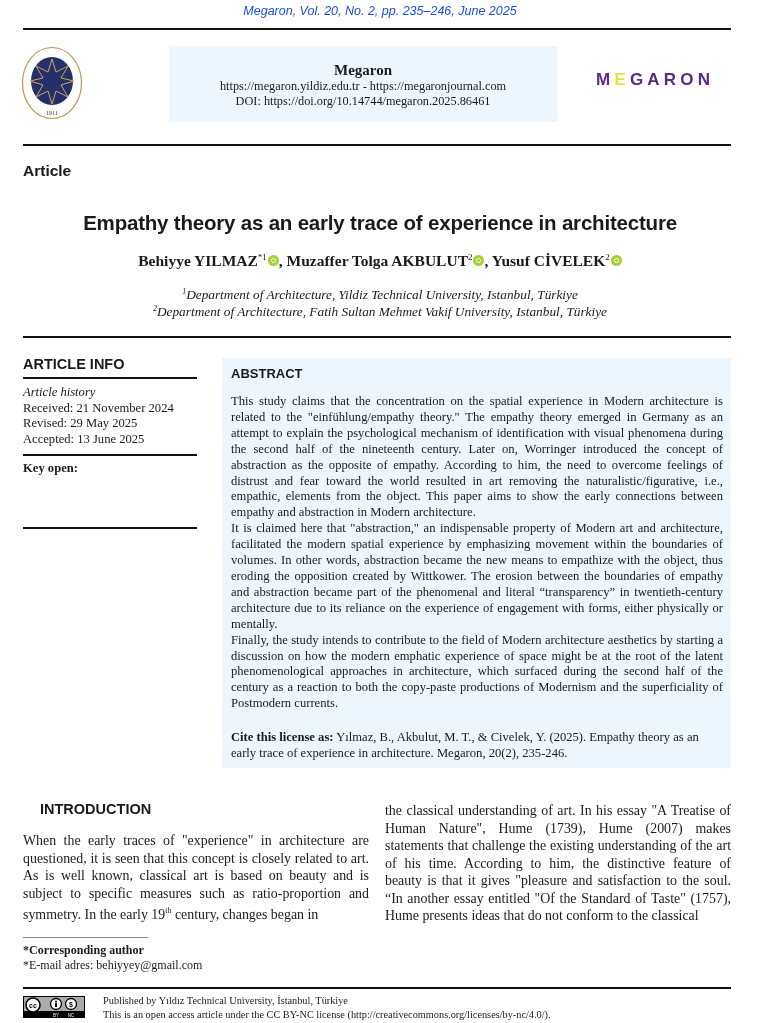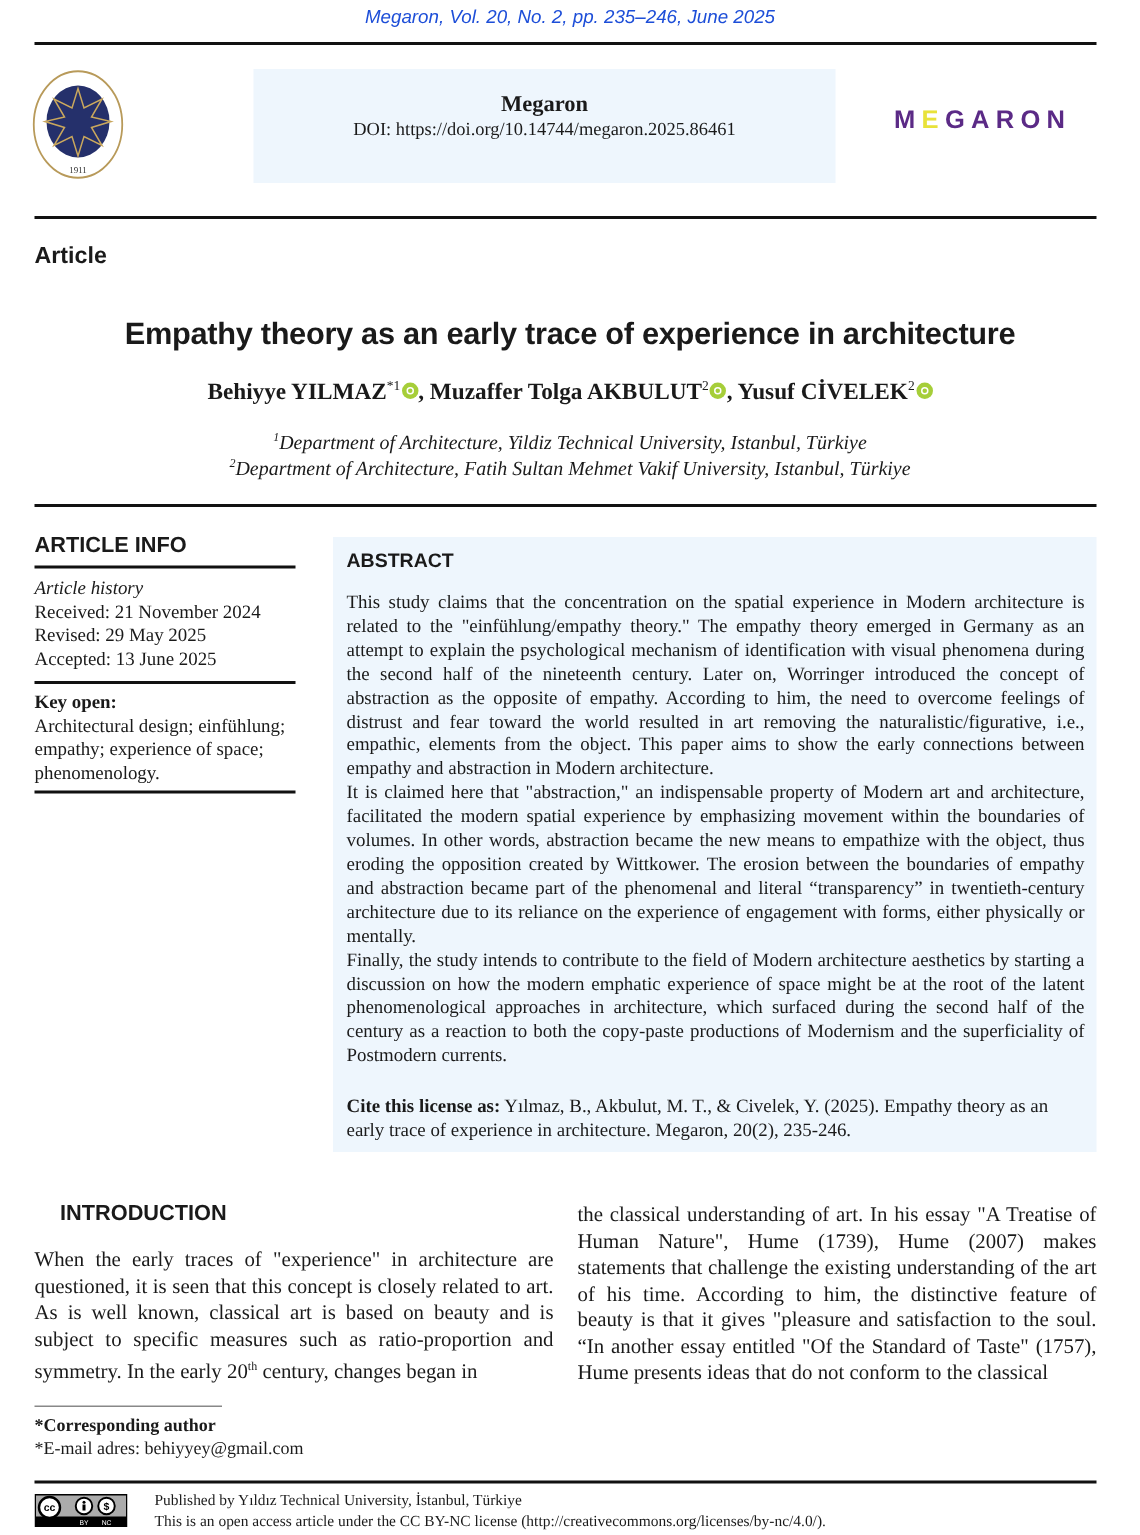--- a/index.html
+++ b/index.html
@@ -93,20 +93,21 @@
   <svg width="62" height="74" viewBox="0 0 62 74">
     <ellipse cx="31" cy="37" rx="29.5" ry="35.5" fill="#ffffff" stroke="#b89a5a" stroke-width="1.2"></ellipse>
     <ellipse cx="31" cy="35" rx="21" ry="24" fill="#25306b"></ellipse>
     <polygon fill="none" stroke="#c9a75d" stroke-width="1" points="31,13 35,26 47,20 40,32 53,35 40,39 47,51 35,45 31,58 27,45 15,51 22,39 9,35 22,32 15,20 27,26"></polygon>
     <text x="31" y="69" font-size="6" text-anchor="middle" fill="#333" font-family="Liberation Serif, serif">1911</text>
   </svg>
 </div>
 
 <div class="abs banner">
   <div class="jname">Megaron</div>
+  <div>https://megaron.yildiz.edu.tr - https://megaronjournal.com</div>
   <div>DOI: https://doi.org/10.14744/megaron.2025.86461</div>
 </div>
 
 <div class="abs megaron-logo"><span>M</span><span class="e">E</span><span>GARON</span></div>
 
 <div class="abs rule" style="left:23px; top:144px; width:708px;"></div>
 
 <div class="abs article-label">Article</div>
 <div class="abs title">Empathy theory as an early trace of experience in architecture</div>
 
@@ -125,35 +126,34 @@
 <div class="abs info-rule" style="top:377px;"></div>
 <div class="abs info-text" style="top:385px;">
   <div style="font-style:italic;">Article history</div>
   <div>Received: 21 November 2024</div>
   <div>Revised: 29 May 2025</div>
   <div>Accepted: 13 June 2025</div>
 </div>
 <div class="abs info-rule" style="top:454px;"></div>
 <div class="abs info-text" style="top:461px;">
   <div style="font-weight:bold;">Key open:</div>
-  <div style="width:178px;">Architectural design; einfühlung; empathy; experience of space; phenomenology.</div>
 </div>
 <div class="abs info-rule" style="top:527px;"></div>
 
 <div class="abs abstract-box"></div>
 <div class="abs abstract-title">ABSTRACT</div>
 <div class="abs abstract-text">
   <p>This study claims that the concentration on the spatial experience in Modern architecture is related to the "einfühlung/empathy theory." The empathy theory emerged in Germany as an attempt to explain the psychological mechanism of identification with visual phenomena during the second half of the nineteenth century. Later on, Worringer introduced the concept of abstraction as the opposite of empathy. According to him, the need to overcome feelings of distrust and fear toward the world resulted in art removing the naturalistic/figurative, i.e., empathic, elements from the object. This paper aims to show the early connections between empathy and abstraction in Modern architecture.</p>
   <p>It is claimed here that "abstraction," an indispensable property of Modern art and architecture, facilitated the modern spatial experience by emphasizing movement within the boundaries of volumes. In other words, abstraction became the new means to empathize with the object, thus eroding the opposition created by Wittkower. The erosion between the boundaries of empathy and abstraction became part of the phenomenal and literal “transparency” in twentieth-century architecture due to its reliance on the experience of engagement with forms, either physically or mentally.</p>
   <p>Finally, the study intends to contribute to the field of Modern architecture aesthetics by starting a discussion on how the modern emphatic experience of space might be at the root of the latent phenomenological approaches in architecture, which surfaced during the second half of the century as a reaction to both the copy-paste productions of Modernism and the superficiality of Postmodern currents.</p>
 </div>
 <div class="abs cite"><b>Cite this license as:</b><span> Yılmaz, B., Akbulut, M. T., &amp; Civelek, Y. (2025). Empathy theory as an early trace of experience in architecture. Megaron, 20(2), 235-246.</span></div>
 
 <div class="abs intro-head">INTRODUCTION</div>
-<div class="abs col" style="left:23px; top:832px;"><span>When the early traces of "experience" in architecture are questioned, it is seen that this concept is closely related to art. As is well known, classical art is based on beauty and is subject to specific measures such as ratio-proportion and symmetry. In the early 20</span><sup>th</sup><span> century, changes began in</span></div>
+<div class="abs col" style="left:23px; top:832px;"><span>When the early traces of "experience" in architecture are questioned, it is seen that this concept is closely related to art. As is well known, classical art is based on beauty and is subject to specific measures such as ratio-proportion and symmetry. In the early 19</span><sup>th</sup><span> century, changes began in</span></div>
 <div class="abs col" style="left:385px; top:802px;">the classical understanding of art. In his essay "A Treatise of Human Nature", Hume (1739), Hume (2007) makes statements that challenge the existing understanding of the art of his time. According to him, the distinctive feature of beauty is that it gives "pleasure and satisfaction to the soul. “In another essay entitled "Of the Standard of Taste" (1757), Hume presents ideas that do not conform to the classical</div>
 
 <div class="abs fn-rule"></div>
 <div class="abs fn" style="top:943px; font-weight:bold;">*Corresponding author</div>
 <div class="abs fn" style="top:958px;">*E-mail adres: behiyyey@gmail.com</div>
 
 <div class="abs rule" style="left:23px; top:987px; width:708px;"></div>
 <div class="abs cc">
   <svg width="62" height="22" viewBox="0 0 62 22">
     <rect x="0.5" y="0.5" width="61" height="21" fill="#ababab" stroke="#000" stroke-width="1"></rect>

